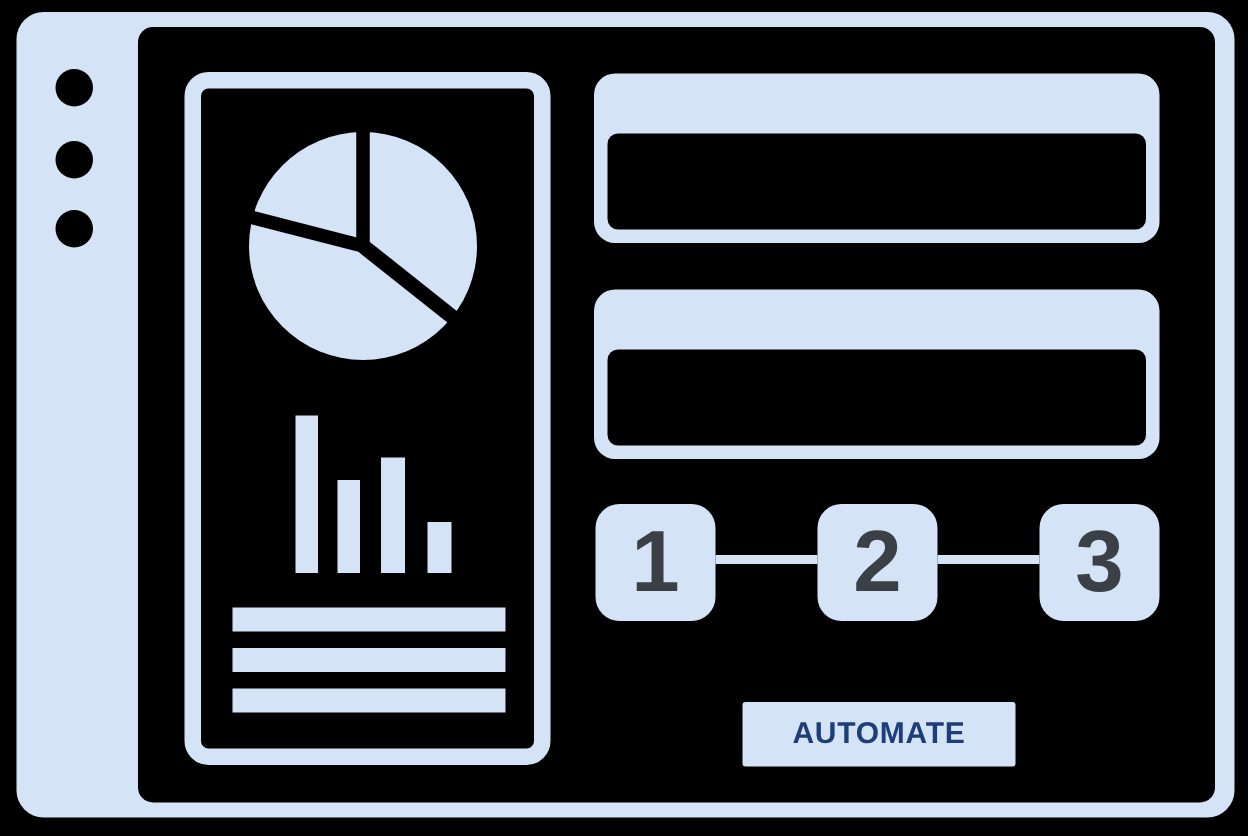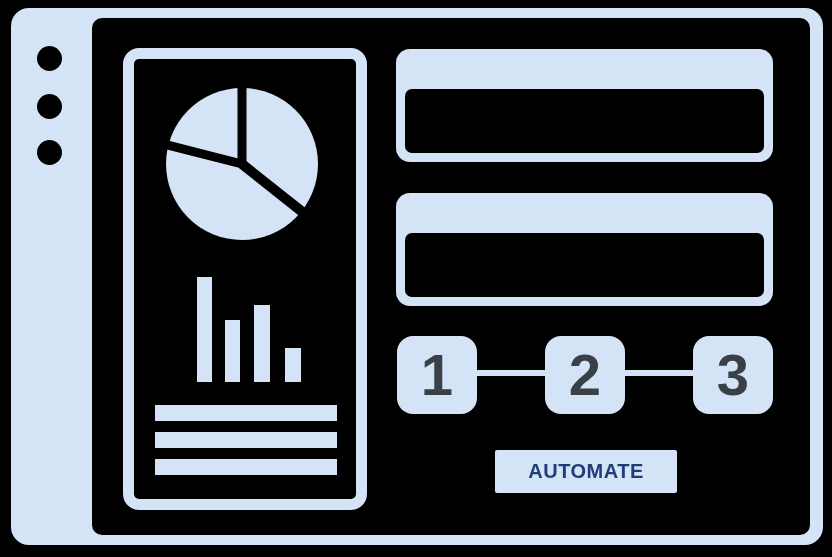--- a/index.html
+++ b/index.html
@@ -119,21 +119,21 @@
     top: 370px;
     width: 68px; height: 6px;
     background: var(--accent);
   }
   .connector.c1 { left: 477px; }
   .connector.c2 { left: 625px; }
 
   
   .automate-btn {
     position: absolute;
-    left: 495px; top: 450px;
+    left: 495px; top: 468px;
     width: 182px; height: 43px;
     background: var(--accent);
     border-radius: 2px;
     display: flex;
     align-items: center;
     justify-content: center;
     font-size: 20px;
     font-weight: bold;
     letter-spacing: 0.5px;
     color: var(--button-text);

